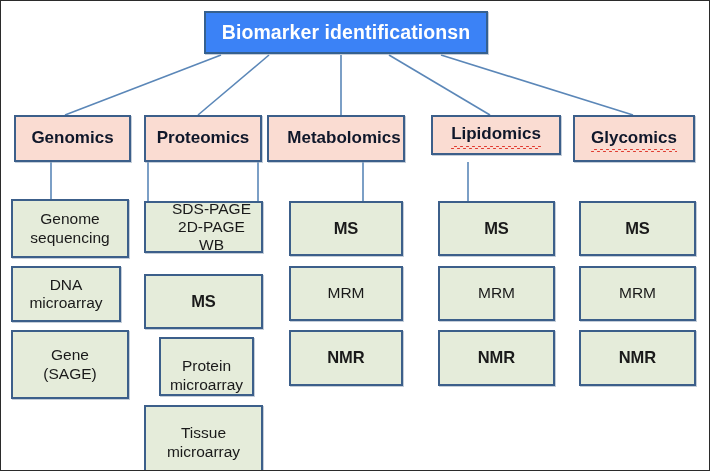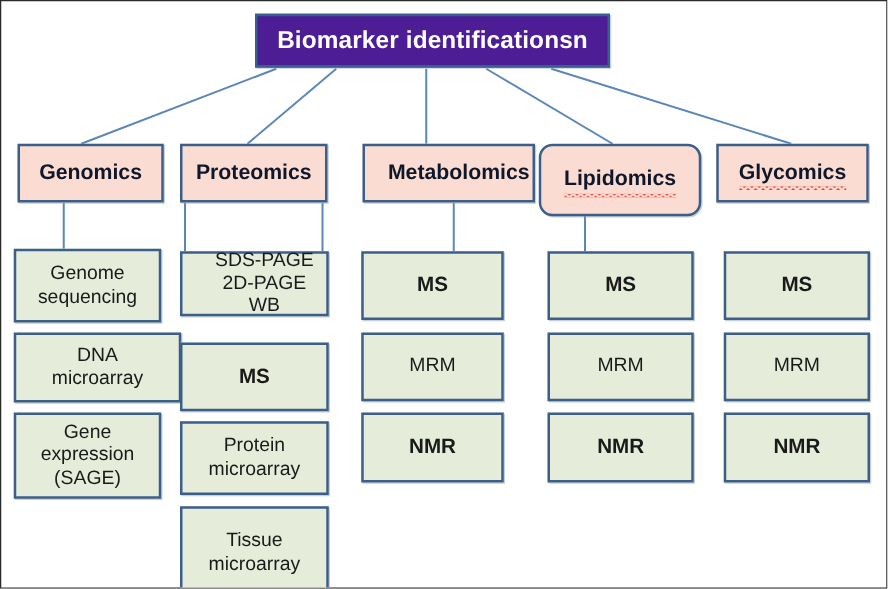--- a/index.html
+++ b/index.html
@@ -32,21 +32,21 @@
     box-sizing: border-box;
     display: flex;
     align-items: center;
     justify-content: center;
     text-align: center;
     line-height: 1.18;
     border: 2px solid #3c5f8a;
     box-shadow: 1px 1px 0 rgba(150,165,185,0.55);
   }
   .title-node {
-    background: #4c1d95;
+    background: #3b82f6;
     border: 2px solid #35608f;
     color: #ffffff;
     font-weight: bold;
     font-size: 19.5px;
     letter-spacing: 0.1px;
   }
   .cat-node {
     background: #fadcd2;
     color: #0f172a;
     font-weight: bold;
@@ -108,53 +108,52 @@
   <div class="node title-node" style="left:203px; top:10px; width:284px; height:43px;">
     <span>Biomarker identificationsn</span>
   </div>
 
   <div class="node cat-node" style="left:13px; top:114px; width:117px; height:47px;">
     <span>Genomics</span>
   </div>
   <div class="node cat-node" style="left:143px; top:114px; width:118px; height:47px;">
     <span>Proteomics</span>
   </div>
-  <div class="node cat-node" style="left:289px; top:114px; width:138px; height:47px;padding-left:16px;">
+  <div class="node cat-node" style="left:266px; top:114px; width:138px; height:47px;padding-left:16px;">
     <span>Metabolomics</span>
   </div>
-  <div class="node cat-node" style="left:430px; top:114px; width:130px; height:58px;border-radius:11px;">
+  <div class="node cat-node" style="left:430px; top:114px; width:130px; height:40px;">
     <span class="squiggle">Lipidomics</span>
   </div>
   <div class="node cat-node" style="left:572px; top:114px; width:122px; height:47px;justify-content:center;">
     <span class="squiggle">Glycomics</span>
   </div>
 
   <div class="node leaf-node multi" style="left:10px; top:198px; width:118px; height:59px;">
     <span>Genome</span>
     <span>sequencing</span>
   </div>
-  <div class="node leaf-node multi" style="left:10px; top:265px; width:134px; height:56px;">
+  <div class="node leaf-node multi" style="left:10px; top:265px; width:110px; height:56px;">
     <span>DNA</span>
     <span>microarray</span>
   </div>
   <div class="node leaf-node multi" style="left:10px; top:329px; width:118px; height:69px;">
     <span>Gene</span>
-    <span>expression</span>
     <span>(SAGE)</span>
   </div>
 
   <div class="node leaf-node multi" style="left:143px; top:200px; width:119px; height:52px;padding-left:16px;">
     <span>SDS-PAGE</span>
     <span>2D-PAGE</span>
     <span>WB</span>
   </div>
   <div class="node leaf-node bold" style="left:143px; top:273px; width:119px; height:55px;">
     <span>MS</span>
   </div>
-  <div class="node leaf-node multi" style="left:143px; top:336px; width:119px; height:59px;">
+  <div class="node leaf-node multi" style="left:158px; top:336px; width:95px; height:59px;justify-content:flex-end;">
     <span>Protein</span>
     <span>microarray</span>
   </div>
   <div class="node leaf-node multi" style="left:143px; top:404px; width:119px; height:75px;">
     <span>Tissue</span>
     <span>microarray</span>
   </div>
 
   <div class="node leaf-node bold" style="left:288px; top:200px; width:114px; height:55px;">
     <span>MS</span>

